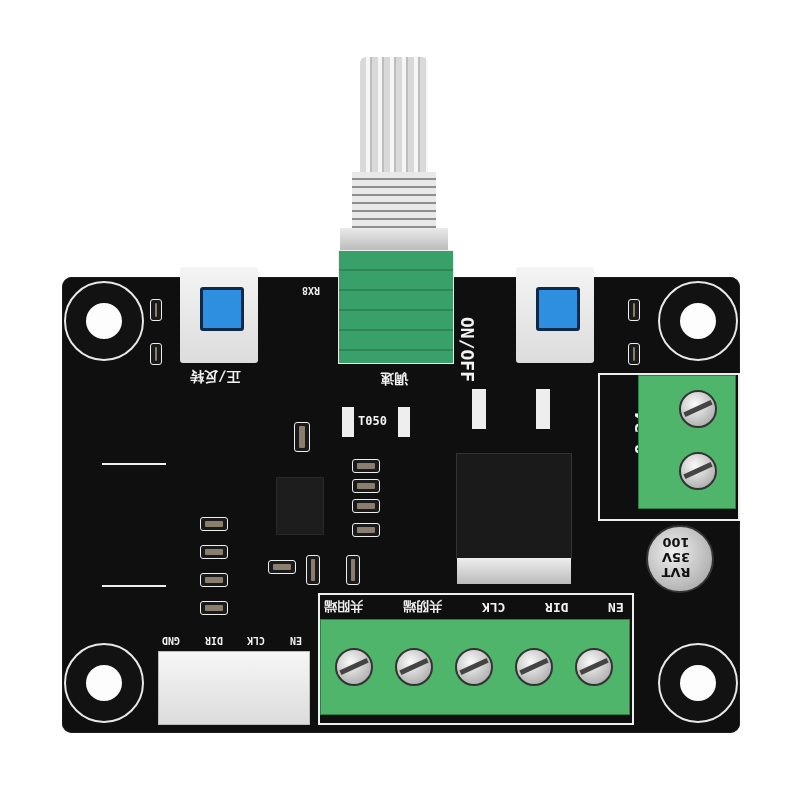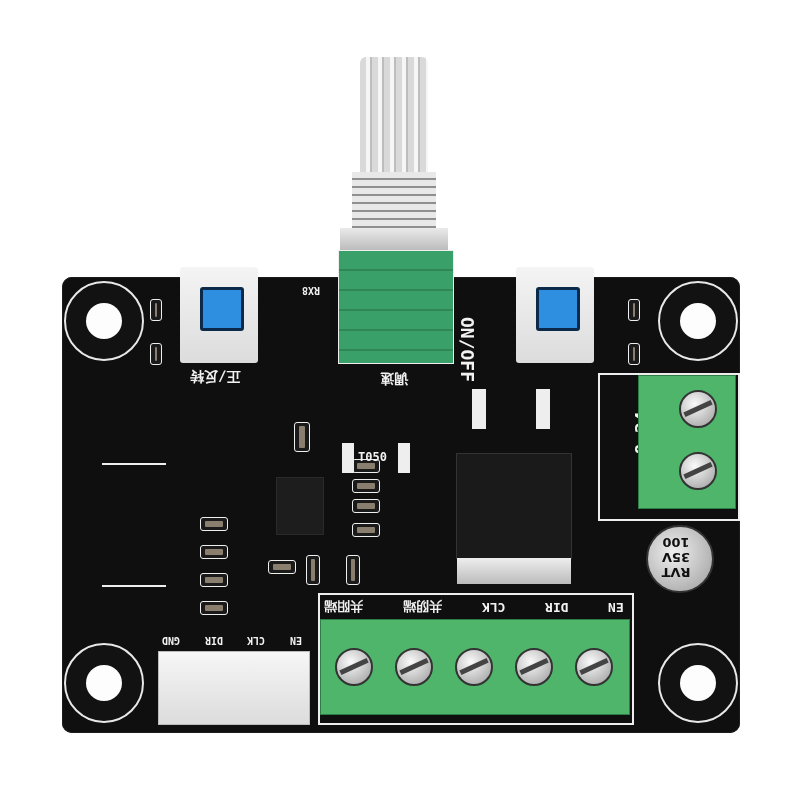--- a/index.html
+++ b/index.html
@@ -70,21 +70,21 @@
   <div class="smd" style="left:232px;top:145px;width:14px;height:28px;"></div>
   <div class="abs" style="left:214px;top:200px;width:46px;height:56px;background:#1d1d1d;border:1px solid #2a2a2a;"></div>
   <div class="smd" style="left:290px;top:182px;width:26px;height:12px;"></div>
   <div class="smd" style="left:290px;top:202px;width:26px;height:12px;"></div>
   <div class="smd" style="left:290px;top:222px;width:26px;height:12px;"></div>
   <div class="smd" style="left:290px;top:246px;width:26px;height:12px;"></div>
   <div class="smd" style="left:206px;top:283px;width:26px;height:12px;"></div>
   <div class="smd" style="left:244px;top:278px;width:12px;height:28px;"></div>
   <div class="smd" style="left:284px;top:278px;width:12px;height:28px;"></div>
 
-  <div class="abs" style="left:280px;top:130px;width:70px;height:30px;margin-top:36px;">
+  <div class="abs" style="left:280px;top:130px;width:70px;height:30px;">
     <div class="abs" style="left:0;top:0;width:12px;height:30px;background:#eee;"></div>
     <div class="silk abs" style="left:16px;top:7px;font-size:12px;">T050</div>
     <div class="abs" style="left:56px;top:0;width:12px;height:30px;background:#eee;"></div>
   </div>
 
   <div class="abs" style="left:394px;top:176px;width:114px;height:104px;background:#1a1a1a;border:1px solid #333;">
     <div class="abs" style="left:0;right:0;bottom:-26px;height:26px;background:linear-gradient(#eee,#bbb);"></div>
   </div>
   <div class="abs" style="left:410px;top:112px;width:14px;height:40px;background:#eee;"></div>
   <div class="abs" style="left:474px;top:112px;width:14px;height:40px;background:#eee;"></div>

